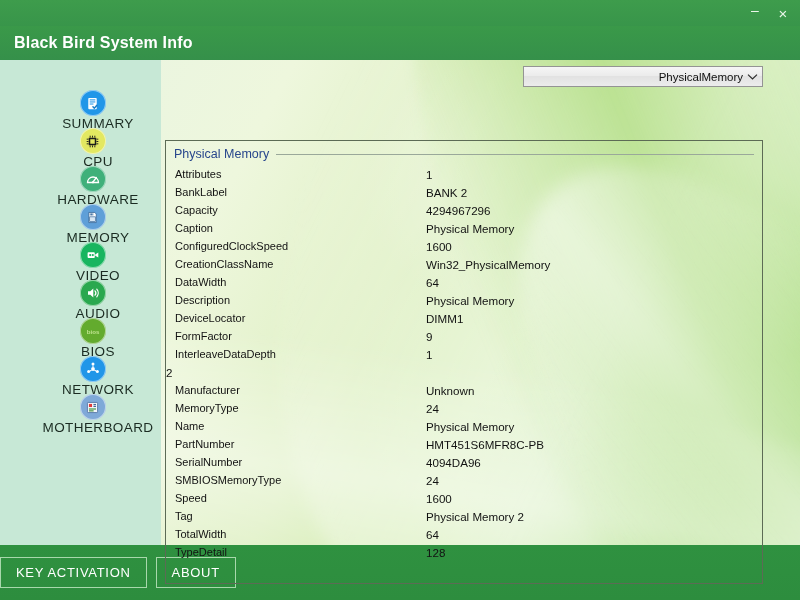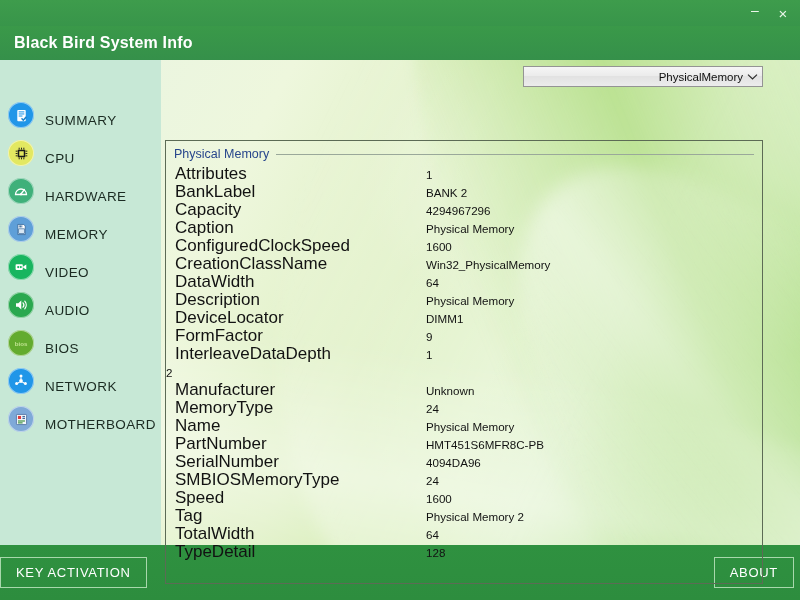--- a/index.html
+++ b/index.html
@@ -116,24 +116,25 @@
   .sidebar {
     position: absolute;
     top: 60px; left: 0;
     width: 161px; height: 485px;
     background: #c7e8d6;
     padding-top: 30px;
     z-index: 5;
   }
   .nav-item {
     display: flex;
-    align-items: flex-end;
+    align-items: center;
     height: 38px;
-    padding-left: 8px;
+    padding-left: 24px;
     cursor: pointer;
+    flex-direction: column;
   }
   .nav-icon {
     width: 26px; height: 26px;
     border-radius: 50%;
     display: flex;
     align-items: center;
     justify-content: center;
     flex: 0 0 26px;
     box-shadow: 0 0 0 1px rgba(255,255,255,0.5) inset;
   }
@@ -209,40 +210,40 @@
     right: 0;
   }
   .prop-row {
     display: flex;
     height: 18px;
     align-items: center;
   }
   .prop-key {
     width: 260px;
     padding-left: 9px;
-    font-size: 17px;
+    font-size: 11px;
     color: #121212;
     white-space: nowrap;
   }
   .prop-val {
     font-size: 11.6px;
     color: #121212;
     white-space: nowrap;
   }
 
   
   .footer {
     position: absolute;
     bottom: 0; left: 0;
     width: 800px; height: 55px;
     background: linear-gradient(to bottom, #2f9140 0%, #2d8d3e 100%);
     display: flex;
     align-items: center;
-    justify-content: space-between;
-    padding-right: 6px;
+    justify-content: flex-start;
+    padding-right: 16px;
     gap: 9px;
     margin-top: 8px;
   }
   .footer-btn {
     height: 31px;
     border: 1px solid #a8d8ac;
     background: transparent;
     color: #ffffff;
     font-family: "Liberation Sans", sans-serif;
     font-size: 13px;

